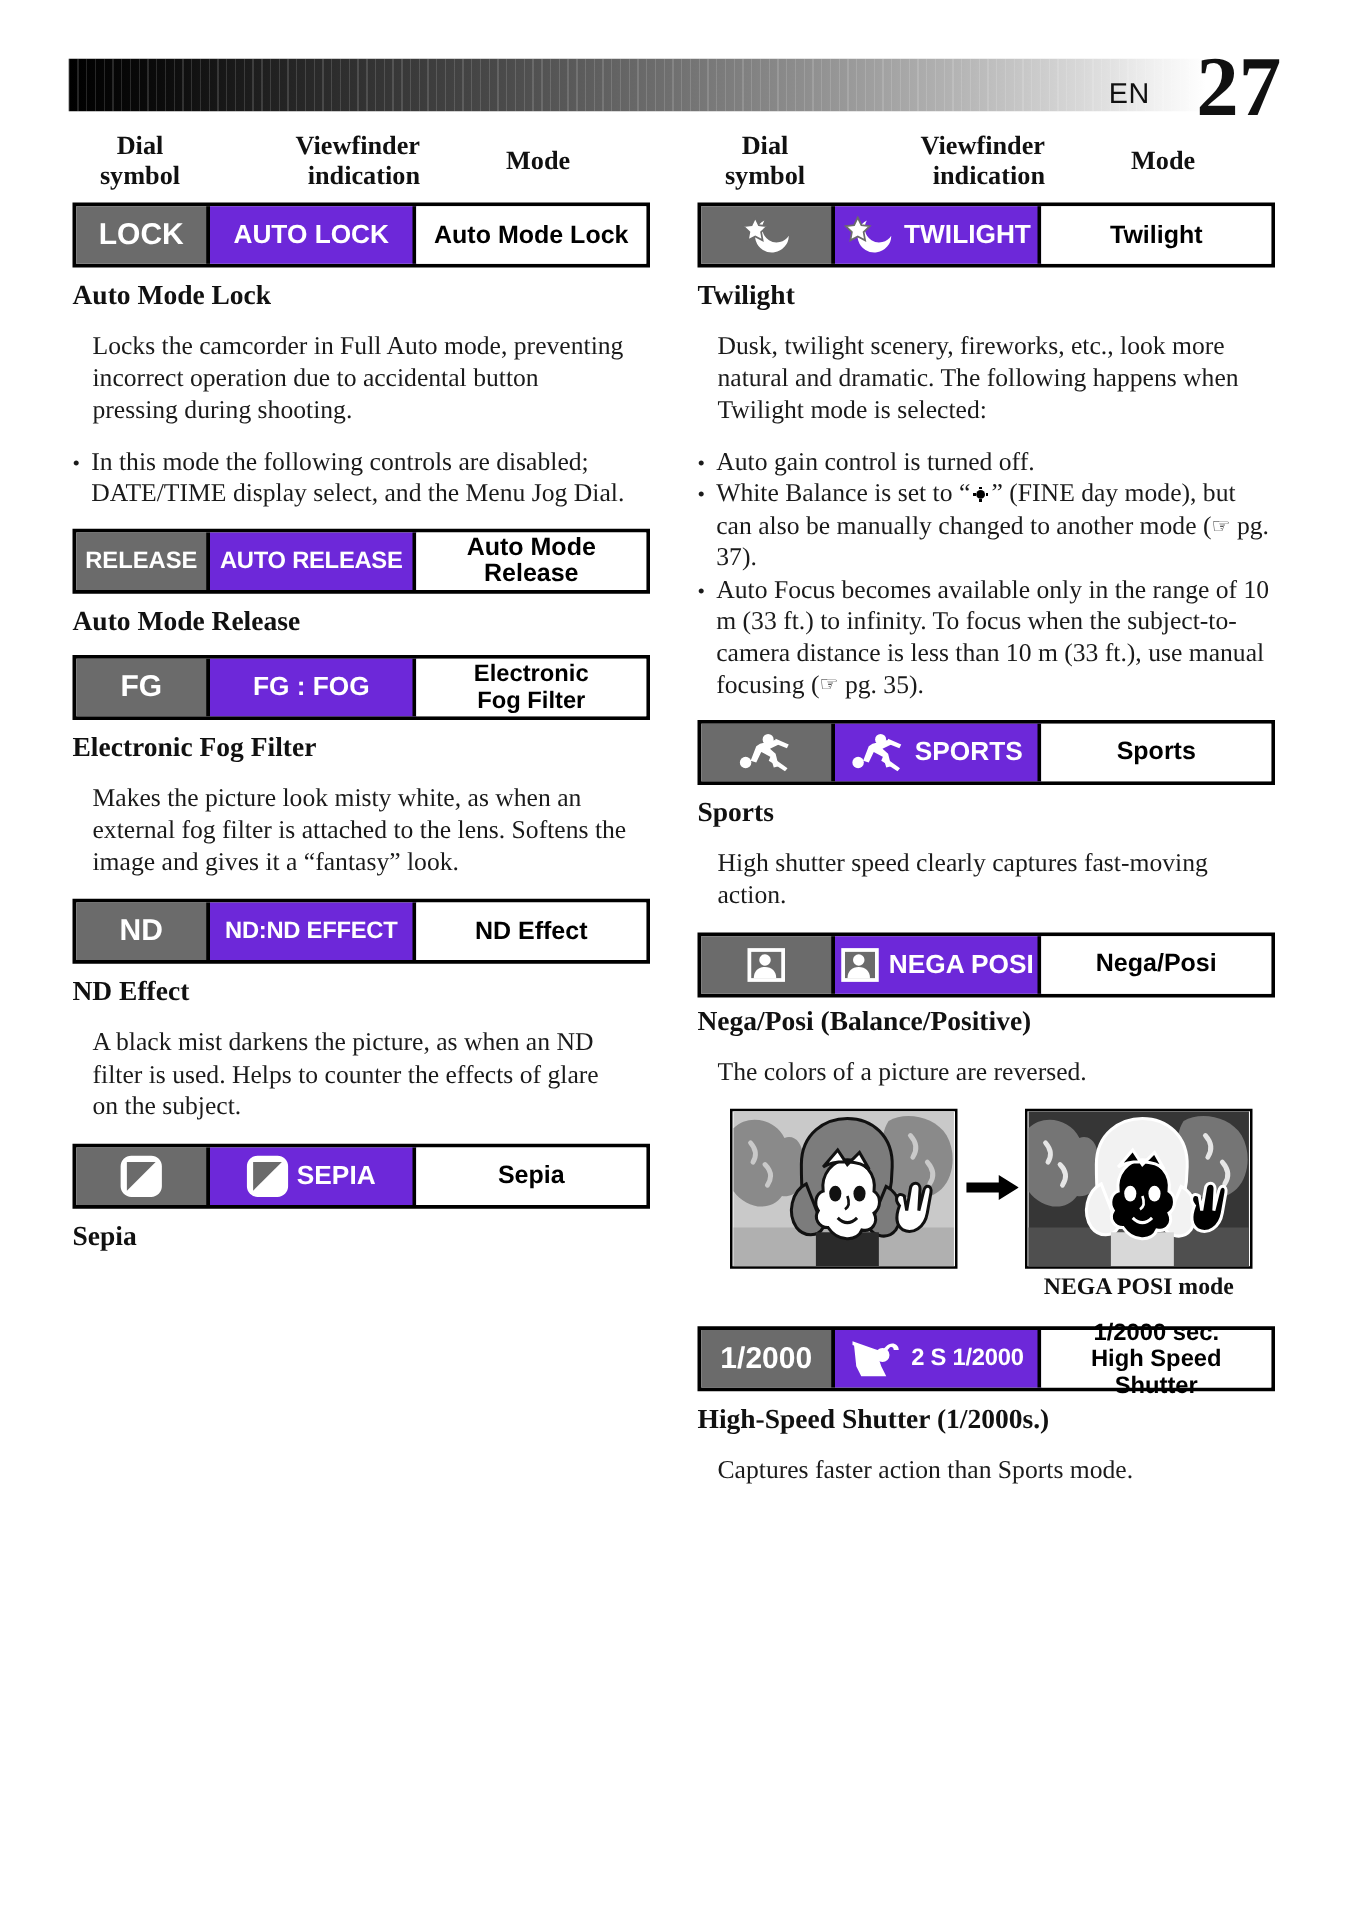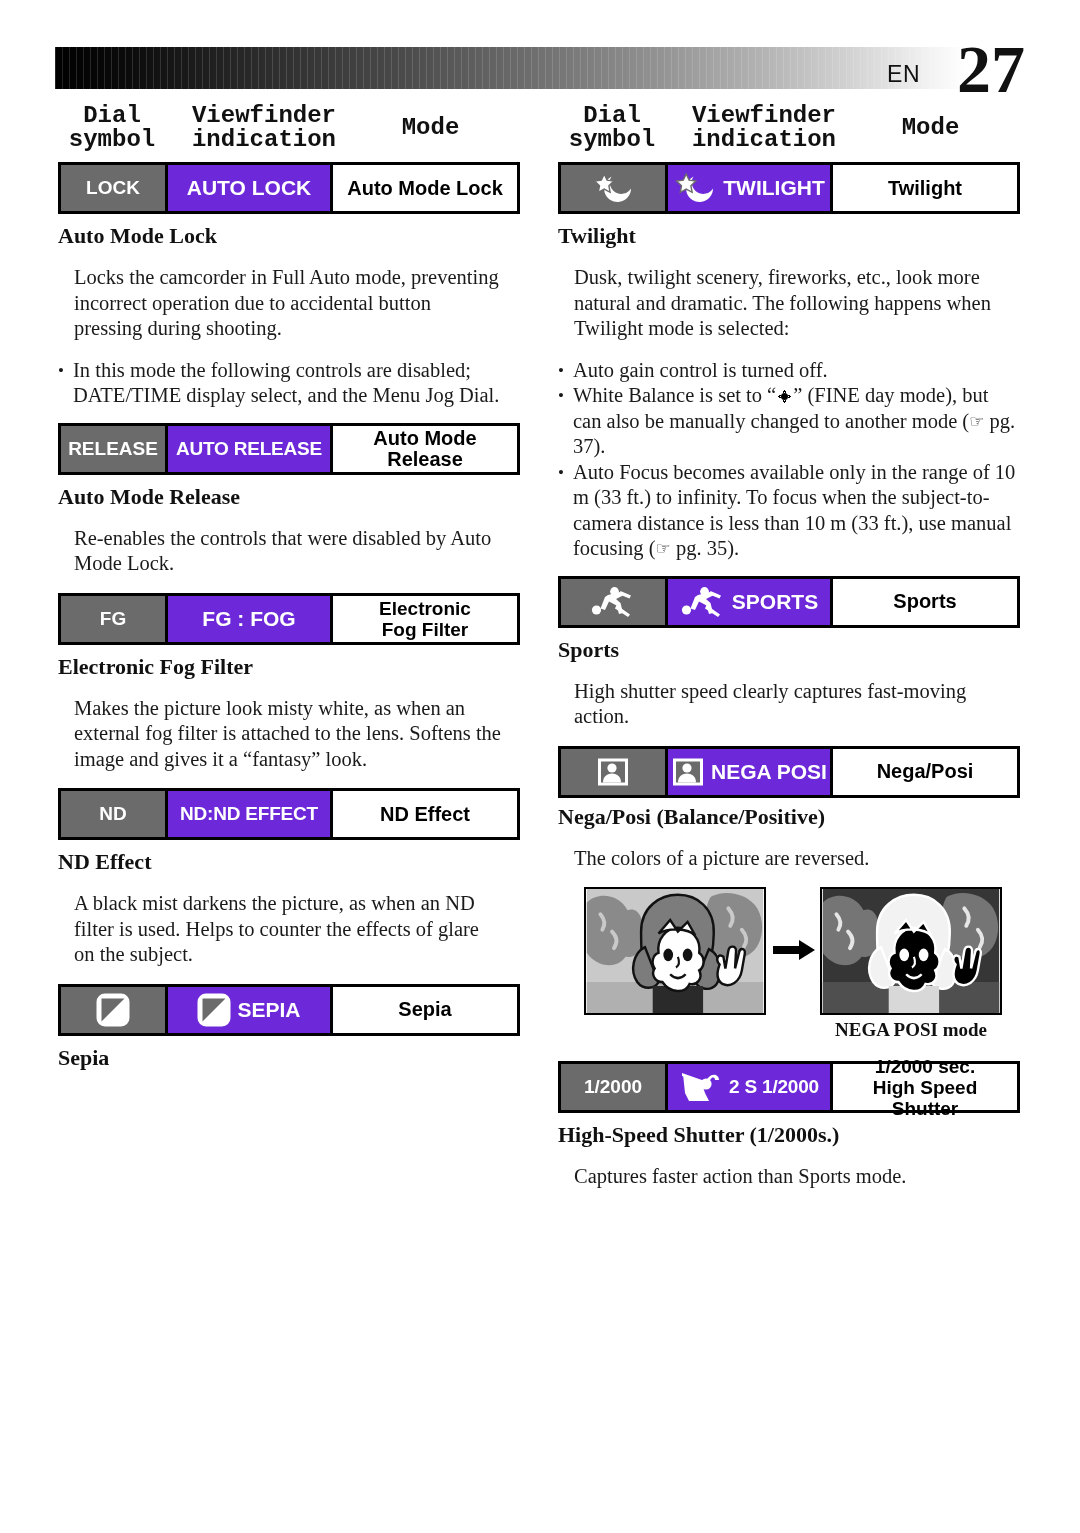--- a/index.html
+++ b/index.html
@@ -36,42 +36,42 @@
   .col{position:absolute;top:100px;width:465px;}
   .col-left{left:58px;}
   .col-right{left:558px;}
 
   
   .colhead{
     position:relative;height:62px;width:465px;
   }
   .ch{
     position:absolute;text-align:center;
-    font-family:Liberation Mono, monospace;
-    font-weight:700;font-size:24px;line-height:24px;color:#111;
+    font-family:Liberation Serif, serif;
+    font-weight:700;font-size:21px;line-height:24px;color:#111;
   }
   .ch-dial{left:0px;top:4px;width:108px;}
   .ch-vf{left:110px;top:4px;width:168px;text-align:right;}
   .ch-mode{left:280px;top:16px;width:185px;}
 
   
   .row{
     position:relative;width:462px;height:52px;
     border:3px solid #000;box-sizing:border-box;
     display:flex;margin:0 0 0 0;background:#fff;
   }
   .cell{
     display:flex;align-items:center;justify-content:center;
     box-sizing:border-box;
     font-family:"Liberation Sans", sans-serif;
     font-weight:700;
   }
   .cell-dial{
     width:107px;background:#6b6b6b;color:#fff;
-    font-size:19px;border-right:3px solid #000;
+    font-size:24px;border-right:3px solid #000;
   }
   .cell-vf{
     width:165px;background:#6d28d9;color:#fff;
     font-size:21px;border-right:3px solid #000;
     gap:6px;
   }
   .cell-mode{
     flex:1;background:#fff;color:#000;font-size:20px;
     text-align:center;line-height:21px;padding:0 4px;
   }
@@ -185,21 +185,20 @@
     </ul>
   </div>
 
   <div class="row">
     <div class="cell cell-dial small">RELEASE</div>
     <div class="cell cell-vf tight">AUTO RELEASE</div>
     <div class="cell cell-mode">Auto Mode Release</div>
   </div>
   <div class="sec">
     <h3>Auto Mode Release</h3>
-    <p>Re-enables the controls that were disabled by Auto Mode Lock.</p>
   </div>
 
   <div class="row">
     <div class="cell cell-dial">FG</div>
     <div class="cell cell-vf">FG : FOG</div>
     <div class="cell cell-mode two-line">
       <div>
         <span>Electronic</span><br>
         <span>Fog Filter</span>
       </div>

